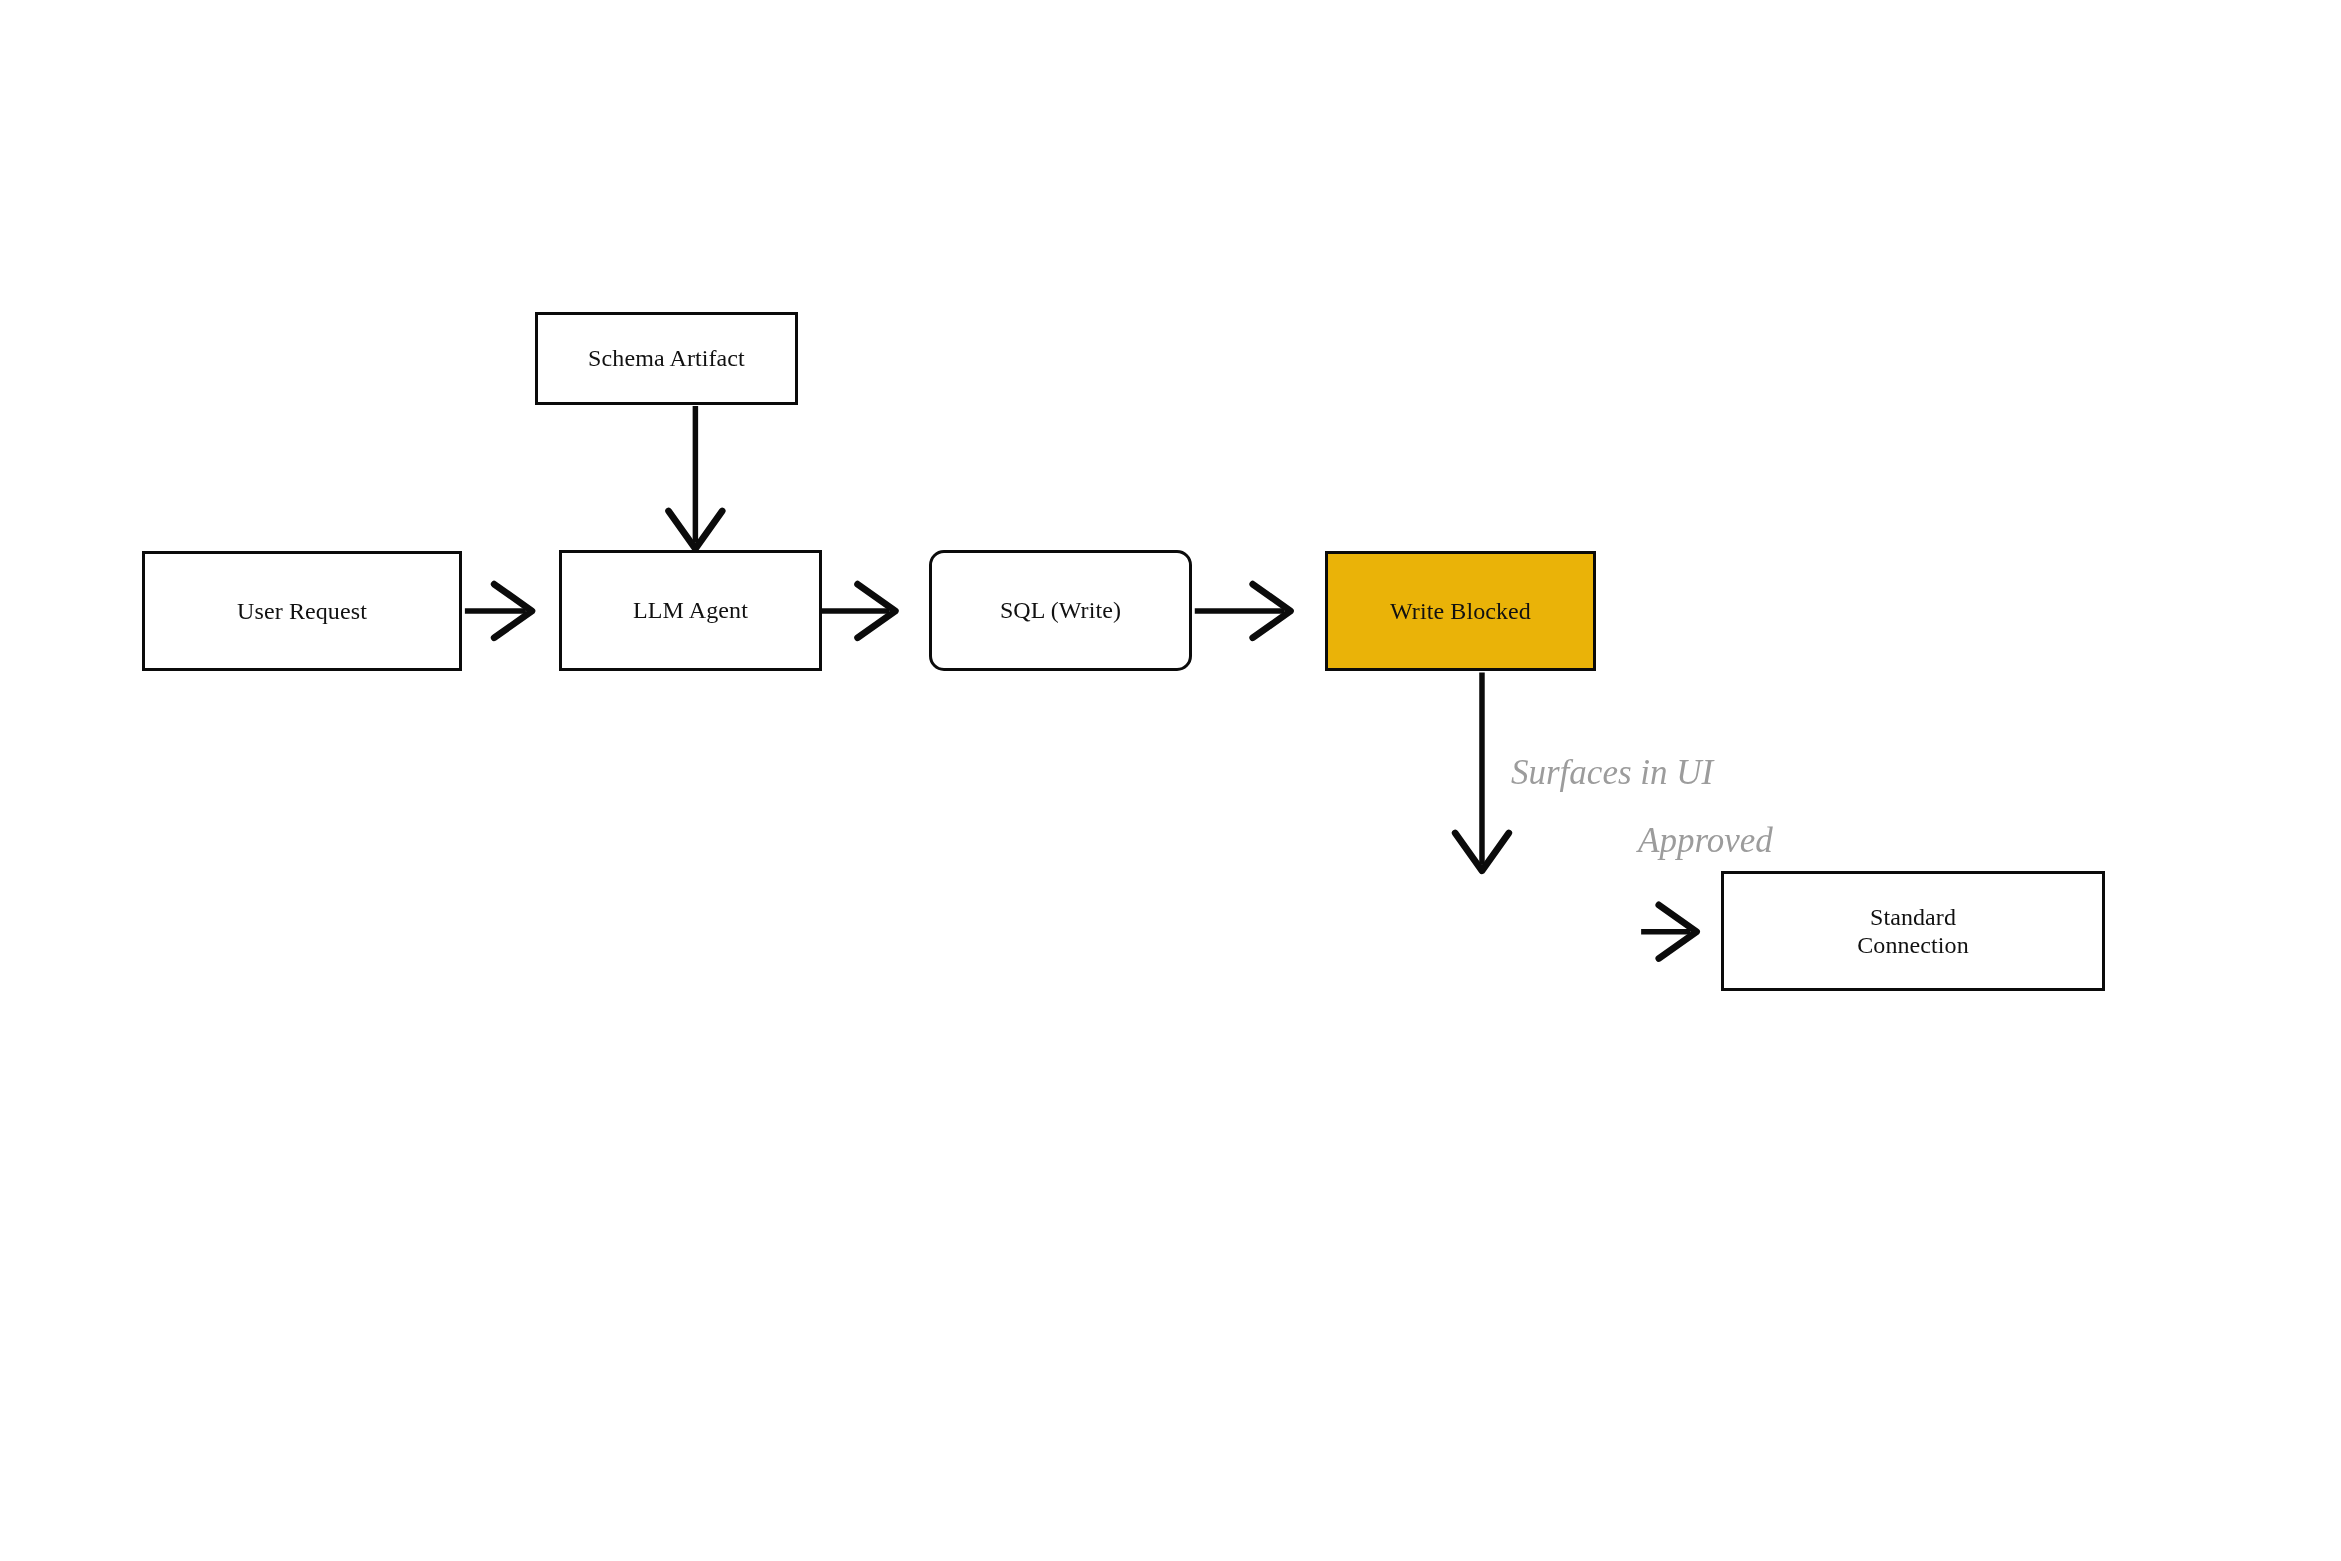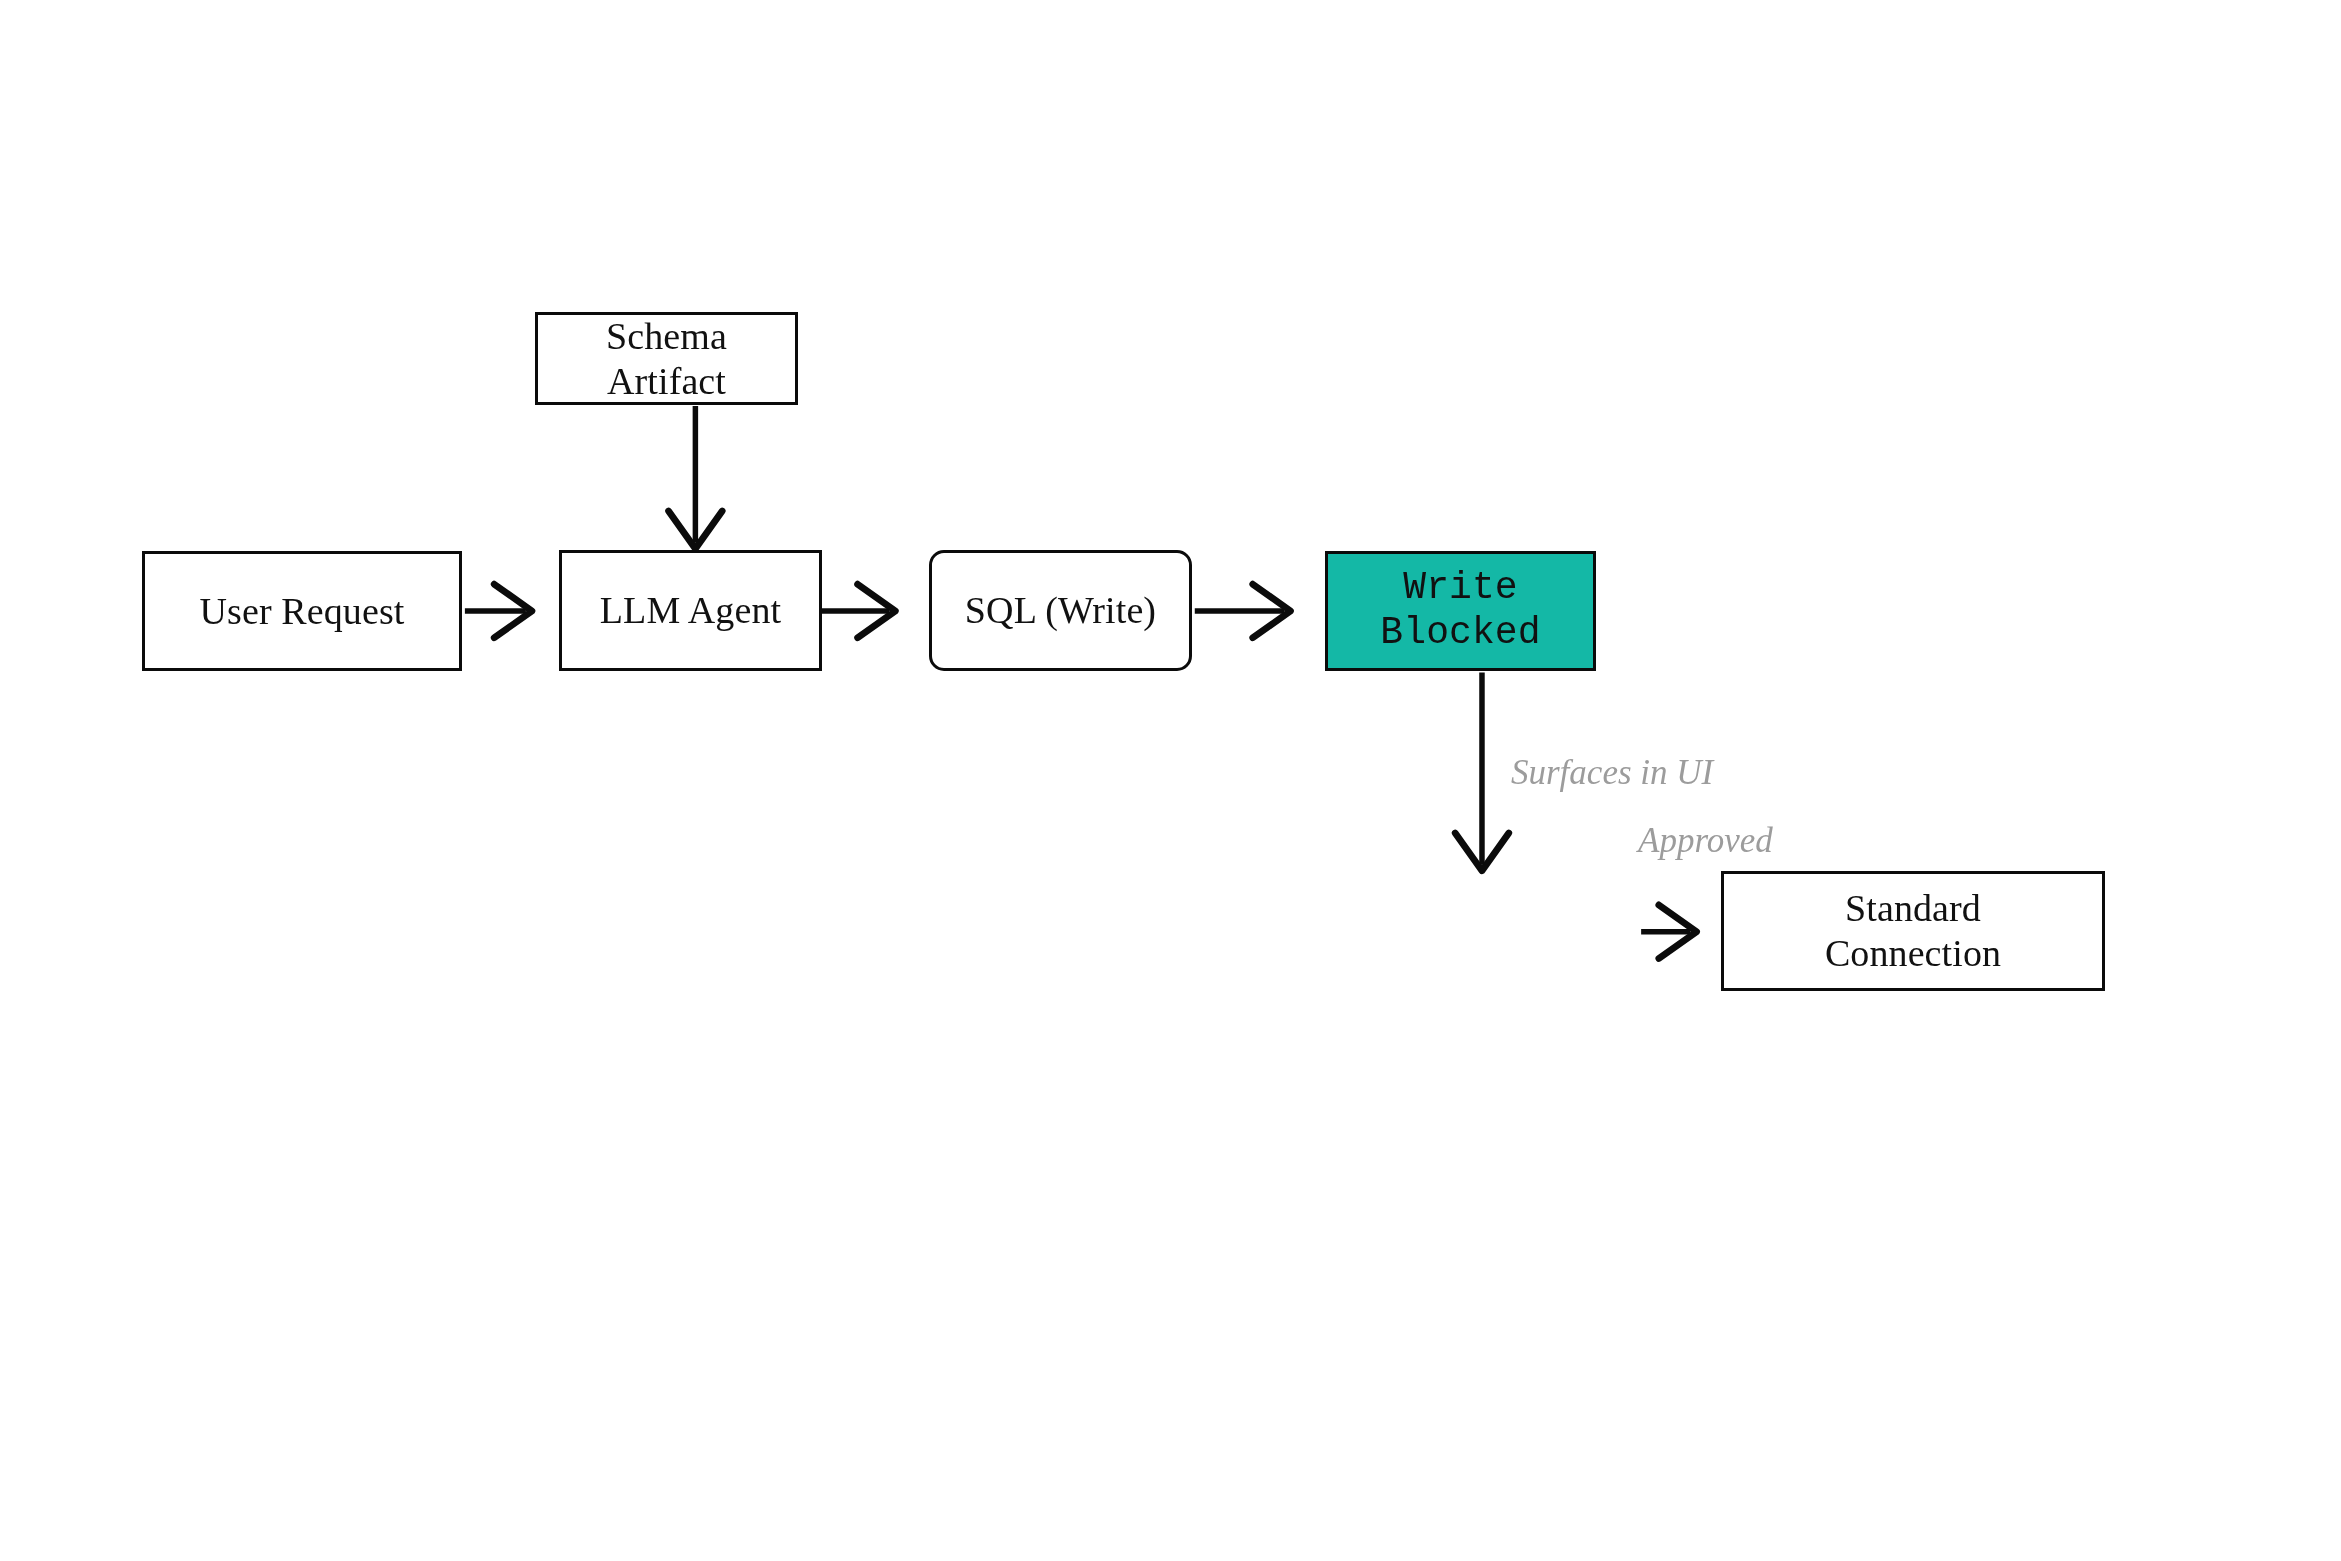--- a/index.html
+++ b/index.html
@@ -19,28 +19,27 @@
   .node {
     position: absolute;
     box-sizing: border-box;
     border: 3px solid #0b0b0b;
     display: flex;
     align-items: center;
     justify-content: center;
     text-align: center;
     color: #111111;
     font-family: "Liberation Serif", "DejaVu Serif", serif;
-    font-size: 38px;
+    font-size: 24px;
     line-height: 1.18;
     letter-spacing: 0.1px;
     background: #ffffff;
   }
   .node.filled {
-    background: #14b8a6;
-    font-family: Liberation Mono, monospace;
+    background: #eab308;
   }
   .node .node-label {
     display: block;
     padding: 0 9.8px;
     white-space: pre-line;
   }
   .edge-label {
     position: absolute;
     color: #9c9c9c;
     font-family: "Liberation Serif", "DejaVu Serif", serif;

